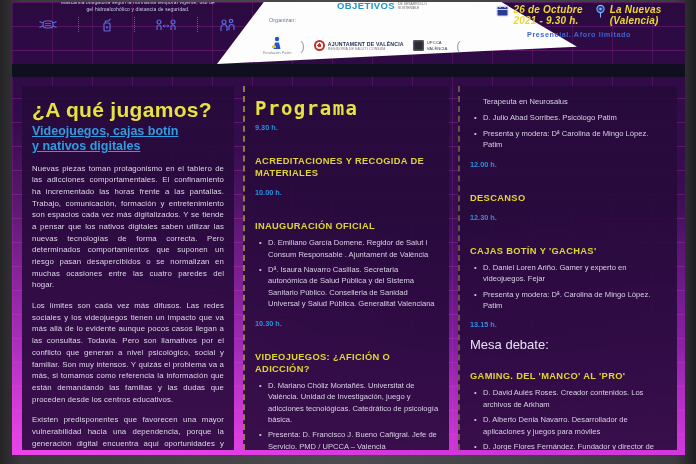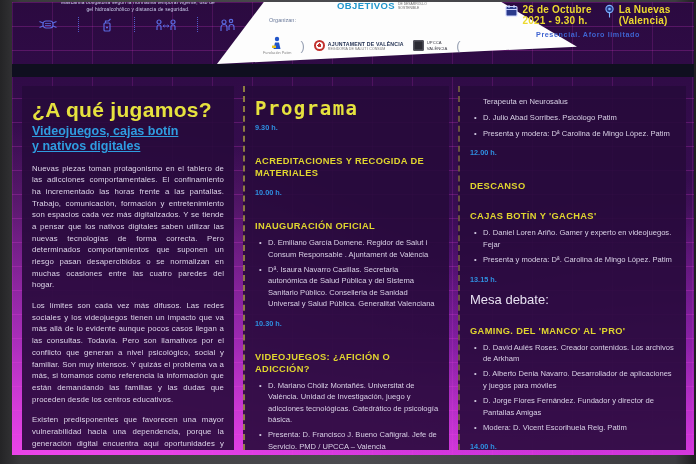--- a/index.html
+++ b/index.html
@@ -1,17 +1,17 @@
 <!DOCTYPE html>
 <html><head>
 <meta charset="utf-8">
 <style>
   html,body{margin:0;padding:0;}
   body{width:696px;height:464px;overflow:hidden;font-family:"Liberation Sans",sans-serif;background:#222;}
-  .photo-frame{width:696px;height:464px;box-sizing:border-box;padding:2px 2px 9px 12px;
+  .photo-frame{width:696px;height:464px;box-sizing:border-box;padding:2px 11px 9px 12px;
     background:linear-gradient(90deg,#242426 0,#3a3a3c 3%,#4c4c50 50%,#3c3c40 97%,#1e1e20 100%);}
   .poster{position:relative;width:100%;height:100%;overflow:hidden;background:#2a0a3e;}
   .grid-bg{position:absolute;inset:0;
     background-image:
       linear-gradient(rgba(255,70,235,.20) 1px, transparent 1px),
       linear-gradient(90deg, rgba(255,70,235,.14) 1px, transparent 1px),
       radial-gradient(ellipse at 10% 115%, rgba(255,80,245,.85), transparent 55%),
       radial-gradient(ellipse at 100% 108%, rgba(235,70,235,.55), transparent 45%),
       linear-gradient(180deg,#2b0a40 0%,#380d52 45%,#64128c 76%,#bf2bd1 100%);
     background-size:100% 24px,40px 100%,100% 100%,100% 100%,100% 100%;}
@@ -36,21 +36,21 @@
   .logo-ajuntament{display:flex;align-items:center;gap:3px;}
   .aj-emblem{width:11px;height:11px;border-radius:50%;border:2px solid #c2322f;box-sizing:border-box;
     background:radial-gradient(circle at 50% 50%, #c2322f 0 2px, #fff 2px);}
   .aj-text .l1{font-size:5.2px;font-weight:bold;color:#1d2c4e;letter-spacing:.2px;}
   .aj-text .l2{font-size:3.6px;color:#777;}
   .logo-upcca{display:flex;align-items:center;gap:3px;}
   .up-square{width:11px;height:11px;background:#2b2b33;border-radius:2px;
     box-shadow:inset 0 0 0 1.5px #55555f;}
   .up-text div{font-size:4.2px;color:#3a3a44;line-height:1.25;}
   .event-meta{position:absolute;right:6px;top:2px;width:200px;display:flex;flex-direction:column;align-items:center;}
-  .date-loc{display:flex;gap:12px;align-items:flex-end;}
+  .date-loc{display:flex;gap:12px;align-items:flex-end;font-style:italic;}
   .meta-item{display:flex;gap:4px;align-items:flex-start;}
   .meta-text{font-size:10px;font-weight:bold;color:#ecd92e;line-height:1.12;letter-spacing:.2px;}
   .attendance{margin-top:4px;font-size:7.2px;font-weight:bold;color:#3f63d0;letter-spacing:.6px;}
   .dark-band{position:absolute;top:62px;left:0;right:0;height:13px;background:#0f0f1f;}
   
   .main{position:absolute;top:75px;left:0;right:0;bottom:0;display:flex;gap:9px;
     padding:9px 8px 5px 10px;box-sizing:border-box;border-radius:8px;}
   .panel{background:rgba(39,10,59,.90);padding:10px 10px 8px 10px;box-sizing:border-box;overflow:hidden;}
   .col-intro{flex:0 0 212px;}
   .col-mid{flex:0 0 206px;border-left:2px dashed rgba(225,220,70,.55);}
@@ -253,20 +253,24 @@
               </ul>
             </div>
             <div class="block">
               <div class="time-row">
                 <span class="time">12.00 h.</span>
                 <span class="leader"></span>
               </div>
               <div class="heading">DESCANSO</div>
             </div>
             <div class="block">
+              <div class="time-row">
+                <span class="time">12.30 h.</span>
+                <span class="leader"></span>
+              </div>
               <div class="heading">CAJAS BOTÍN Y 'GACHAS'</div>
               <ul class="bullets">
                 <li>D. Daniel Loren Ariño. Gamer y experto en videojuegos. Fejar</li>
                 <li>Presenta y modera: Dª. Carolina de Mingo López. Patim</li>
               </ul>
             </div>
             <div class="block">
               <div class="time-row">
                 <span class="time">13.15 h.</span>
                 <span class="leader"></span>

